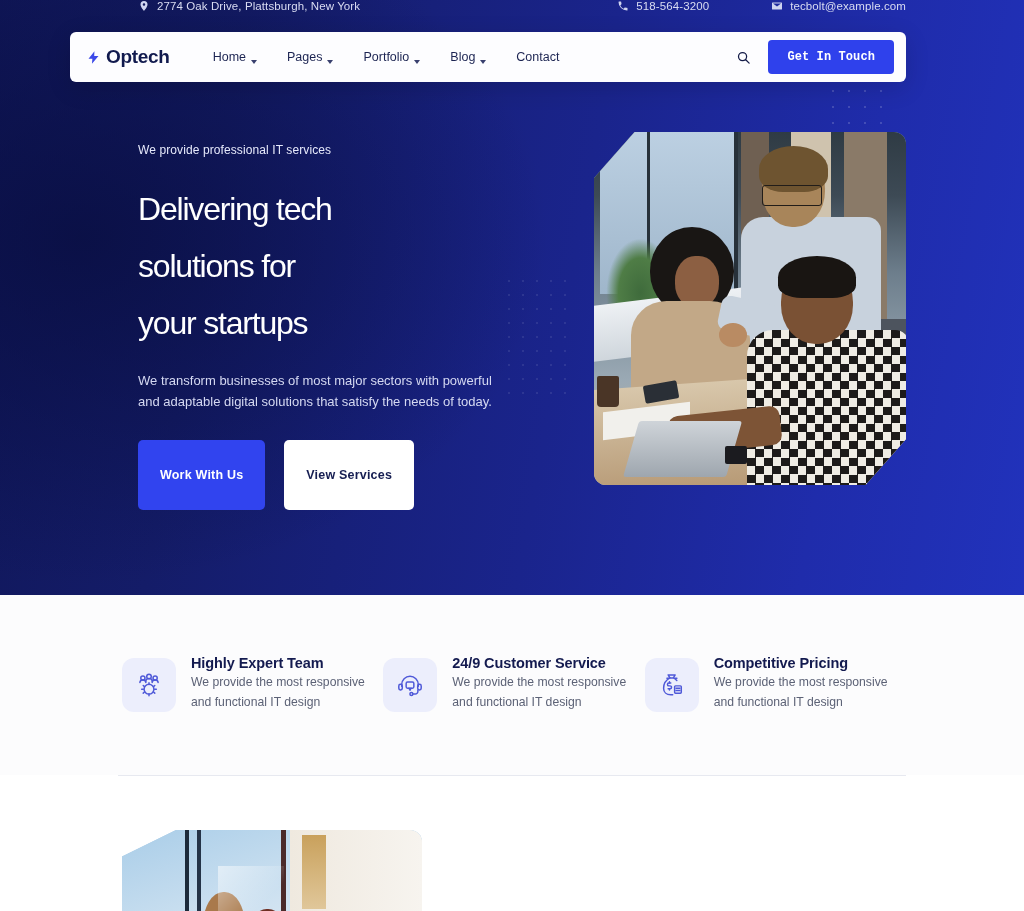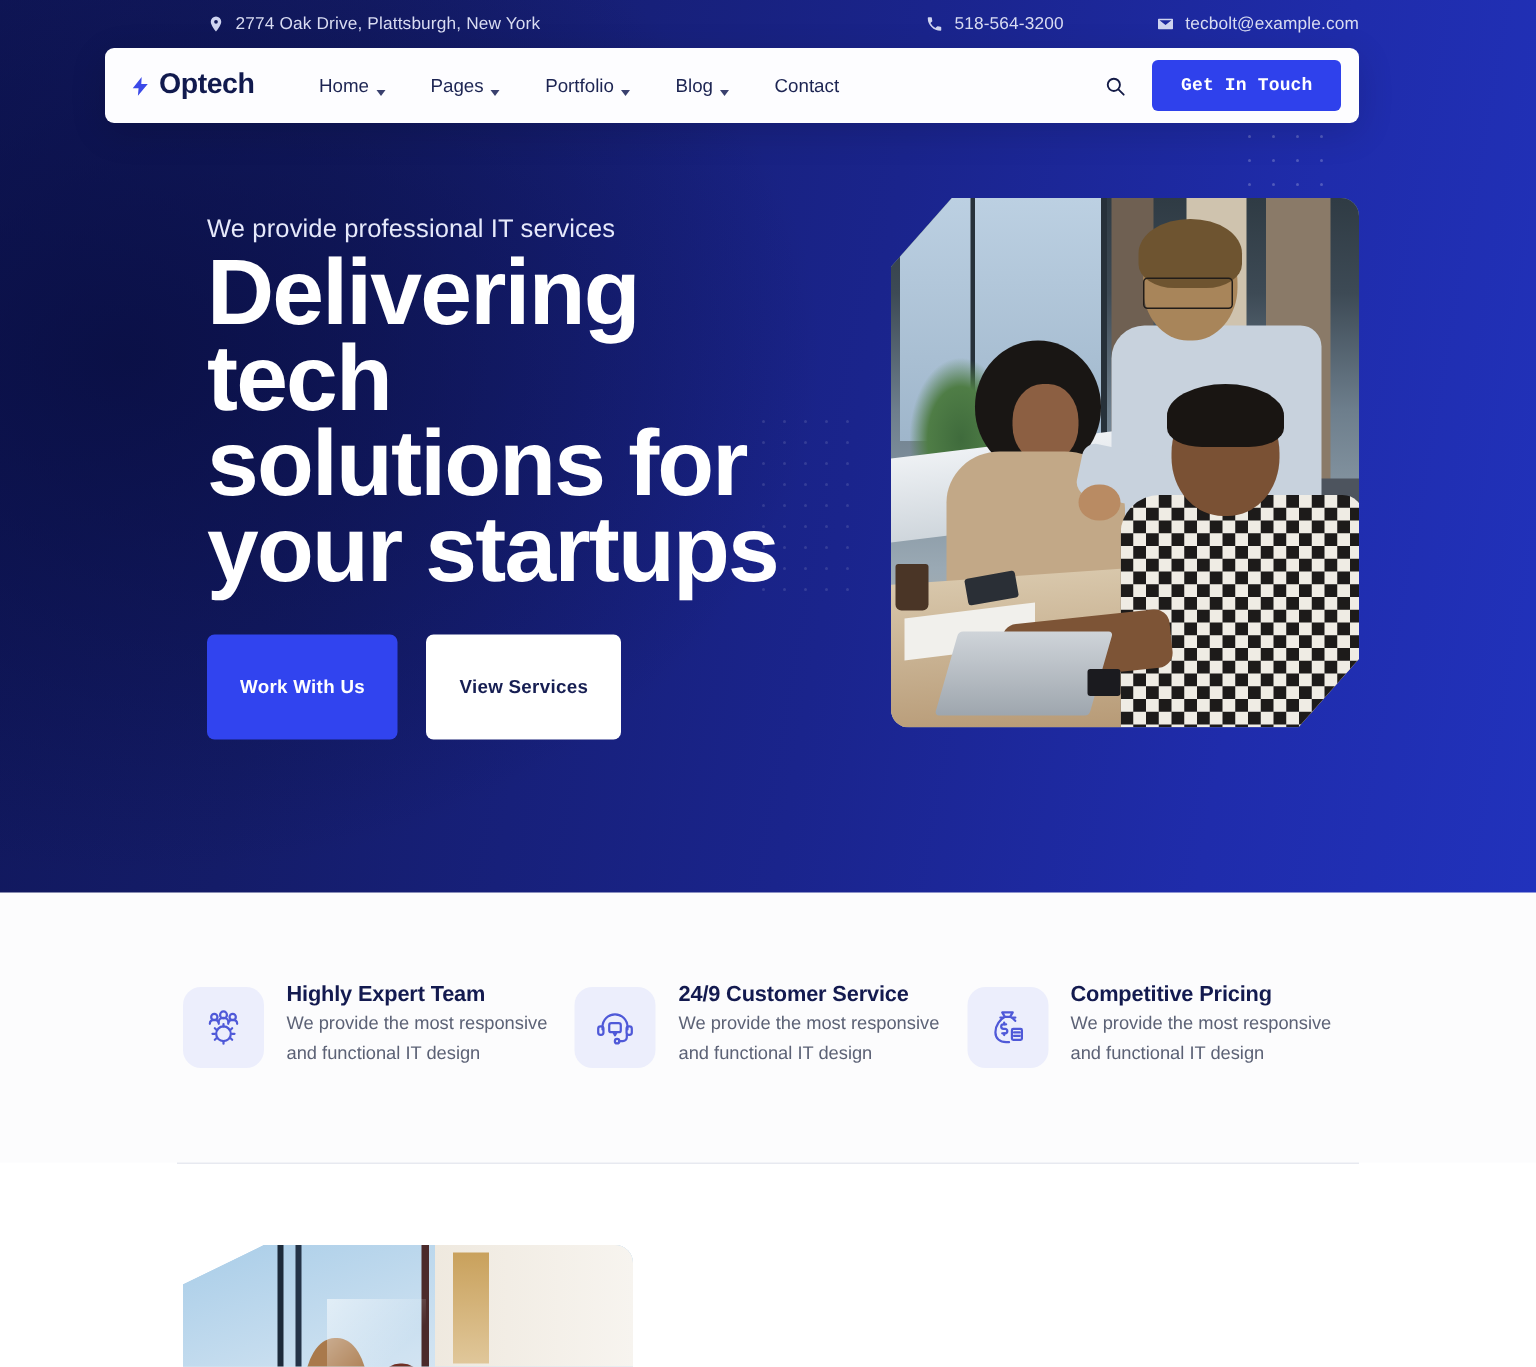--- a/index.html
+++ b/index.html
@@ -26,21 +26,21 @@
 
   
   .dots { position:absolute; display:grid; pointer-events:none; }
   .dots span{ width:2px; height:2px; border-radius:50%; background:rgba(255,255,255,.22); display:block; }
   .dots-nav  { top:90px; left:832px; grid-template-columns:repeat(4,16px); grid-template-rows:repeat(3,16px); }
   .dots-mid  { top:280px; left:508px; grid-template-columns:repeat(5,14px); grid-template-rows:repeat(9,14px); opacity:.55;}
 
   
   .topbar{
     position:relative; z-index:3;
-    display:flex; align-items:center;
+    display:flex; align-items:flex-start;
     height:32px; padding:0 118px 0 138px;
     font-size:11.5px; color:#d9dcf2; letter-spacing:.1px;
   }
   .topbar .left{ display:flex; align-items:center; gap:7px; }
   .topbar .right{ margin-left:auto; display:flex; align-items:center; gap:62px; }
   .tb-item{ display:flex; align-items:center; gap:7px; white-space:nowrap; }
   .tb-icon{ display:inline-flex; width:12px; height:12px; color:#cfd4f0; }
   .tb-icon svg{ width:100%; height:100%; display:block; }
 
   
@@ -69,24 +69,24 @@
   .search-btn svg{ width:15px;height:15px; display:block; }
   .cta-btn{
     background:#2f41ec; color:#fff; font-size:12px; font-weight:700;
     padding:10px 19px; border-radius:4px; border:none; cursor:pointer;
     letter-spacing:.1px; white-space:nowrap;font-family:Liberation Mono, monospace;
   }
 
   
   .hero-inner{ position:relative; z-index:2; display:flex; padding:0 118px 0 138px; margin-top:47px; }
   .hero-left{ width:420px; padding-top:14px; }
-  .eyebrow{ font-size:17px; color:#e6e9fb; font-weight:400; letter-spacing:.1px; }
+  .eyebrow{ font-size:12px; color:#e6e9fb; font-weight:400; letter-spacing:.1px; }
   .hero-title{
-    margin-top:4px;
-    font-size:62px; line-height:57px; font-weight:700; color:#ffffff;
+    margin-top:24px;
+    font-size:32px; line-height:57px; font-weight:400; color:#ffffff;
     letter-spacing:-1.2px;
   }
   .hero-sub{
     margin-top:19px; font-size:13px; line-height:20.5px;
     color:#d5d9f2; max-width:372px; font-weight:400;
   }
   .hero-actions{ margin-top:28px; display:flex; gap:19px; }
   .btn-primary{
     background:#3144ef; color:#fff; font-size:12.5px; font-weight:700;
     padding:28px 22px; border-radius:5px; border:none; cursor:pointer; letter-spacing:.2px;
@@ -345,20 +345,21 @@
   </div>
 
   <div class="hero-inner">
     <div class="hero-left">
       <div class="eyebrow">We provide professional IT services</div>
       <h1 class="hero-title">
         <div>Delivering tech</div>
         <div>solutions for</div>
         <div>your startups</div>
       </h1>
+      <p class="hero-sub">We transform businesses of most major sectors with powerful and adaptable digital solutions that satisfy the needs of today.</p>
       <div class="hero-actions">
         <button class="btn-primary">Work With Us</button>
         <button class="btn-secondary">View Services</button>
       </div>
     </div>
 
     <div class="hero-right">
       <div class="shape-img">
         <div class="photo-a">
           <div class="room"></div>

